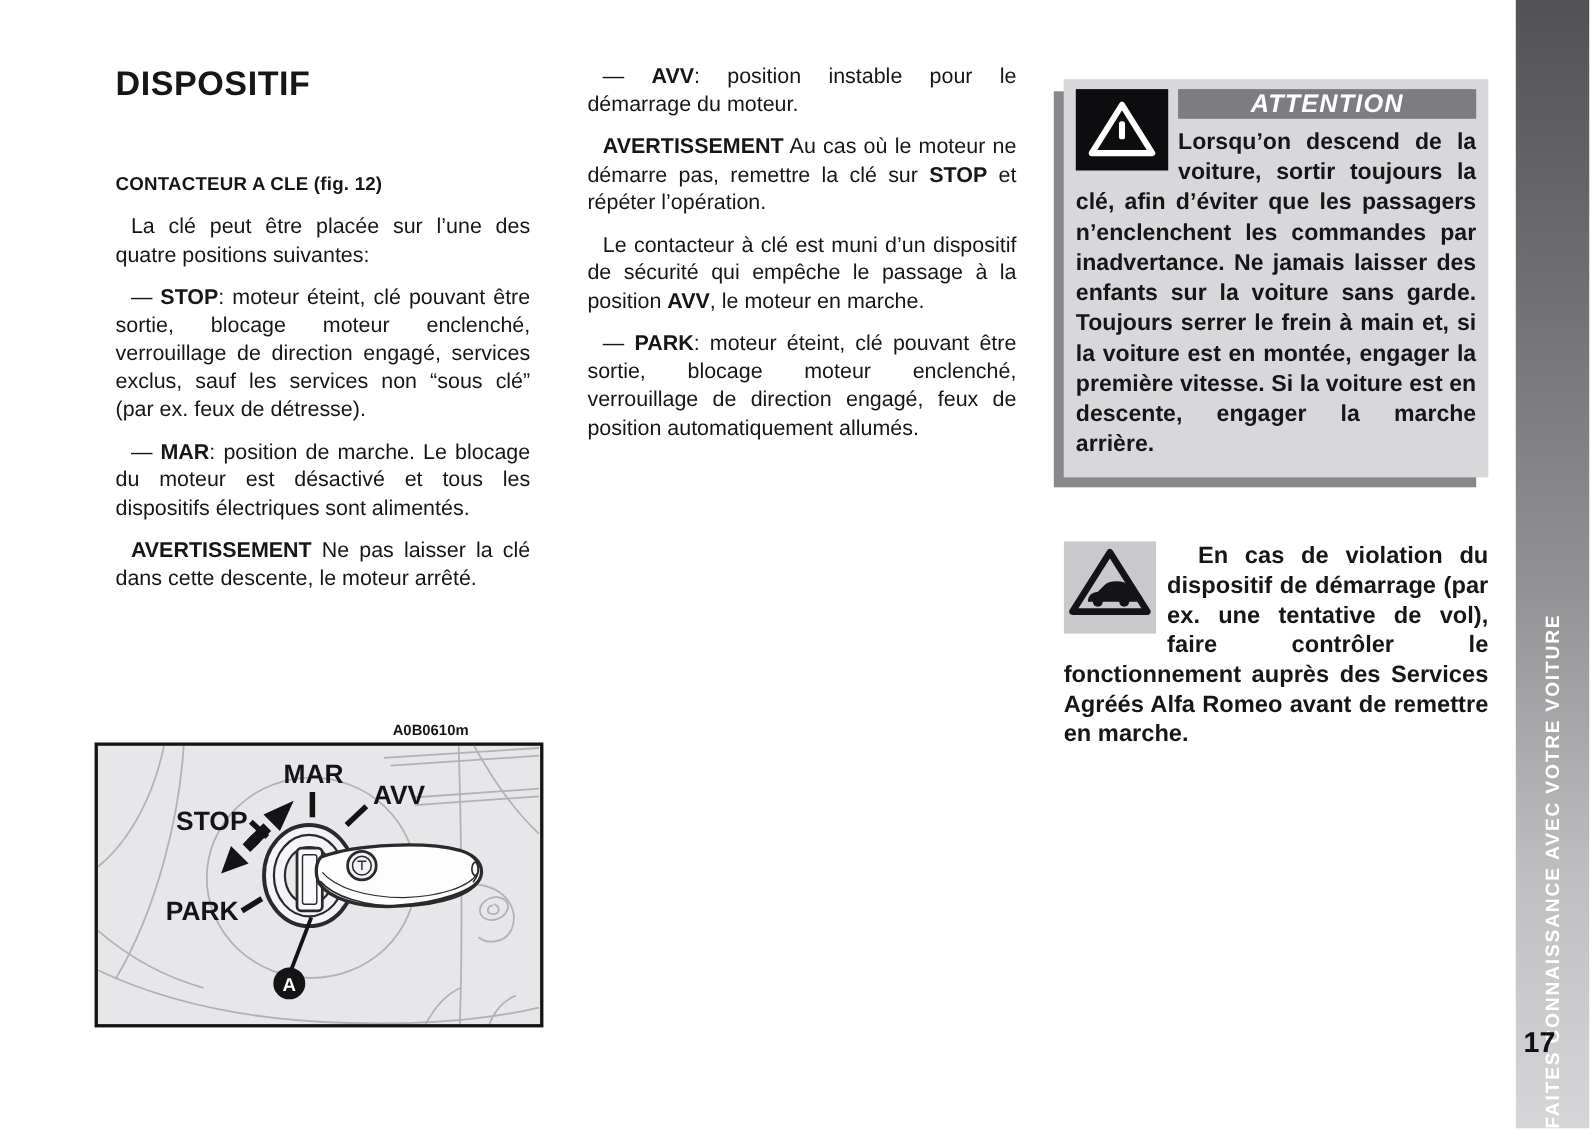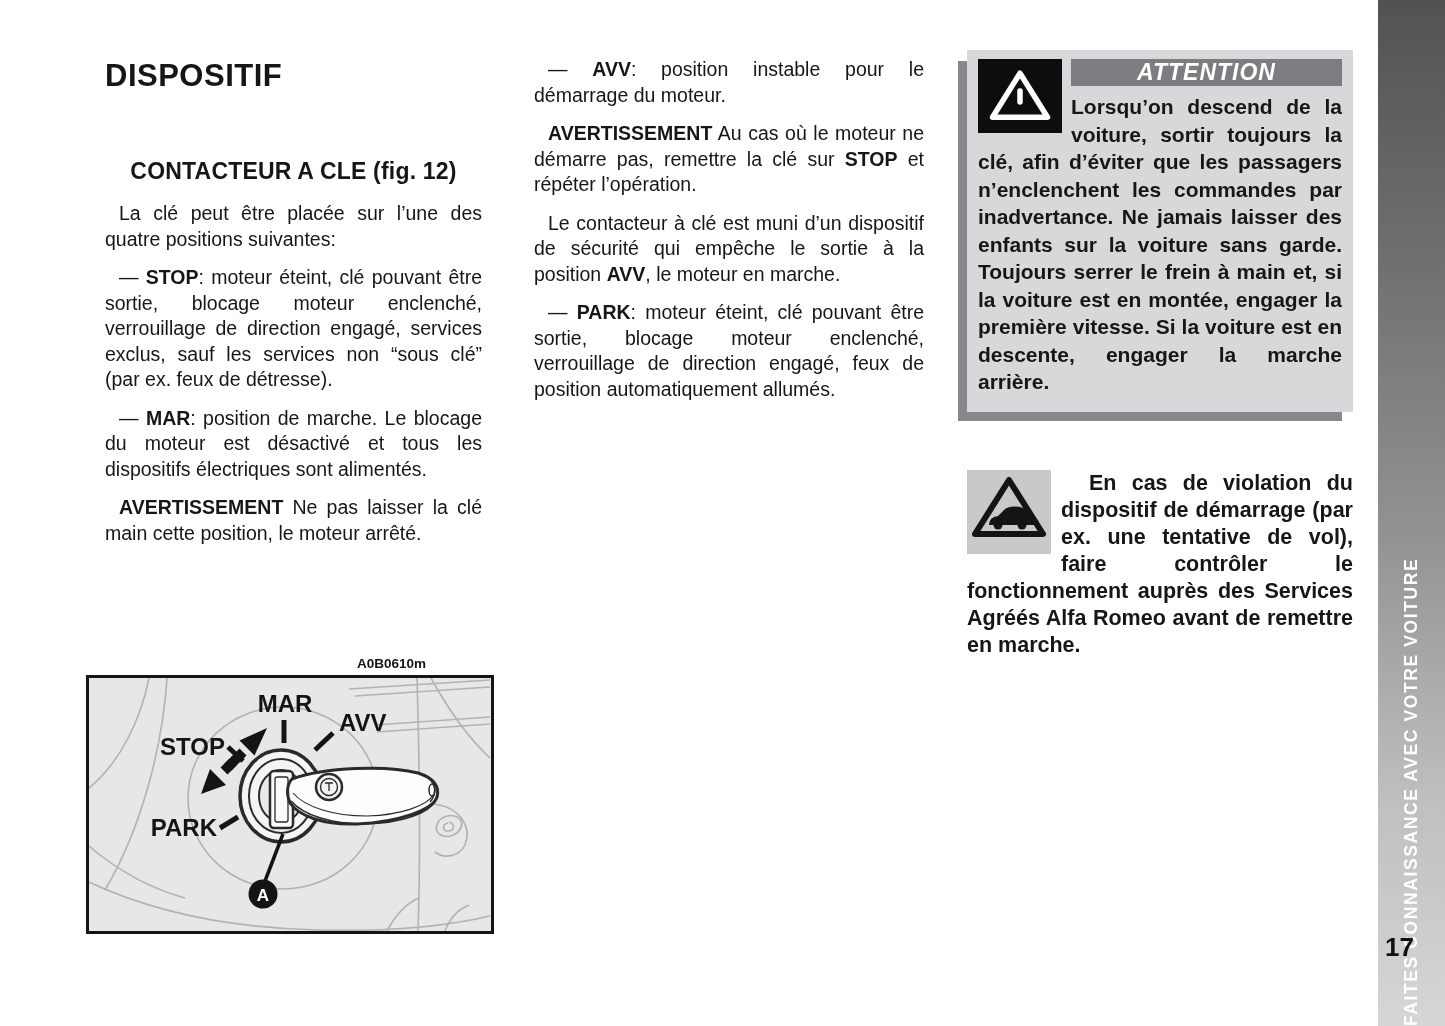--- a/index.html
+++ b/index.html
@@ -5,24 +5,24 @@
   html,body{margin:0;padding:0;}
   body{
     width:1445px;height:1026px;position:relative;overflow:hidden;
     background:#ffffff;color:#161618;
     font-family:"Liberation Sans", sans-serif;
   }
   
   .col{position:absolute;}
   .col-left{left:105px;top:57px;width:377px;}
   .col-mid{left:534px;top:57px;width:390px;}
-  .col-right{left:967px;top:50px;width:386px;}
+  .col-right{left:967px;top:72px;width:386px;}
 
   .doc-title{font-size:31px;font-weight:bold;line-height:37px;letter-spacing:.5px;}
-  .section-heading{font-size:23px;font-weight:bold;margin-top:64px;letter-spacing:.2px;text-align:center;}
+  .section-heading{font-size:17px;font-weight:bold;margin-top:64px;letter-spacing:.2px;}
   p.body{font-size:19.5px;line-height:25.5px;text-align:justify;text-indent:14px;margin:0 0 13px 0;}
   .col-left p.body:first-of-type{margin-top:16px;}
   p.body b{font-weight:bold;}
 
   
   .attn-box{
     background:#d8d8da;
     box-shadow:-10px 10px 0 -1px #88888c;
     padding:9px 11px 16px 11px;
     overflow:hidden;
@@ -84,27 +84,27 @@
 <body>
 
 <div class="col col-left">
   <div class="doc-title">
     <div>DISPOSITIF</div>
   </div>
   <div class="section-heading">CONTACTEUR A CLE (fig. 12)</div>
   <p class="body"><span>La clé peut être placée sur l’une des quatre positions suivantes:</span></p>
   <p class="body"><span>— </span><b>STOP</b><span>: moteur éteint, clé pouvant être sortie, blocage moteur enclenché, verrouillage de direction engagé, services exclus, sauf les services non “sous clé” (par ex. feux de détresse).</span></p>
   <p class="body"><span>— </span><b>MAR</b><span>: position de marche. Le blocage du moteur est désactivé et tous les dispositifs électriques sont alimentés.</span></p>
-  <p class="body"><b>AVERTISSEMENT</b><span> Ne pas laisser la clé main cette position, le moteur arrêté.</span></p>
+  <p class="body"><b>AVERTISSEMENT</b><span> Ne pas laisser la clé dans cette descente, le moteur arrêté.</span></p>
 </div>
 
 <div class="col col-mid">
   <p class="body"><span>— </span><b>AVV</b><span>: position instable pour le démarrage du moteur.</span></p>
   <p class="body"><b>AVERTISSEMENT</b><span> Au cas où le moteur ne démarre pas, remettre la clé sur </span><b>STOP</b><span> et répéter l’opération.</span></p>
-  <p class="body"><span>Le contacteur à clé est muni d’un dispositif de sécurité qui empêche le sortie à la position </span><b>AVV</b><span>, le moteur en marche.</span></p>
+  <p class="body"><span>Le contacteur à clé est muni d’un dispositif de sécurité qui empêche le passage à la position </span><b>AVV</b><span>, le moteur en marche.</span></p>
   <p class="body"><span>— </span><b>PARK</b><span>: moteur éteint, clé pouvant être sortie, blocage moteur enclenché, verrouillage de direction engagé, feux de position automatiquement allumés.</span></p>
 </div>
 
 <div class="col col-right">
 
   <div class="attn-box">
     <div class="attn-icon">
       <svg width="66" height="60" viewBox="0 0 84 74" aria-hidden="true">
         <path d="M42,8 L77,64 L7,64 Z" fill="none" stroke="#ffffff" stroke-width="7" stroke-linejoin="round"></path>
         <rect x="38.5" y="27" width="7" height="21" rx="3" fill="#ffffff"></rect>

